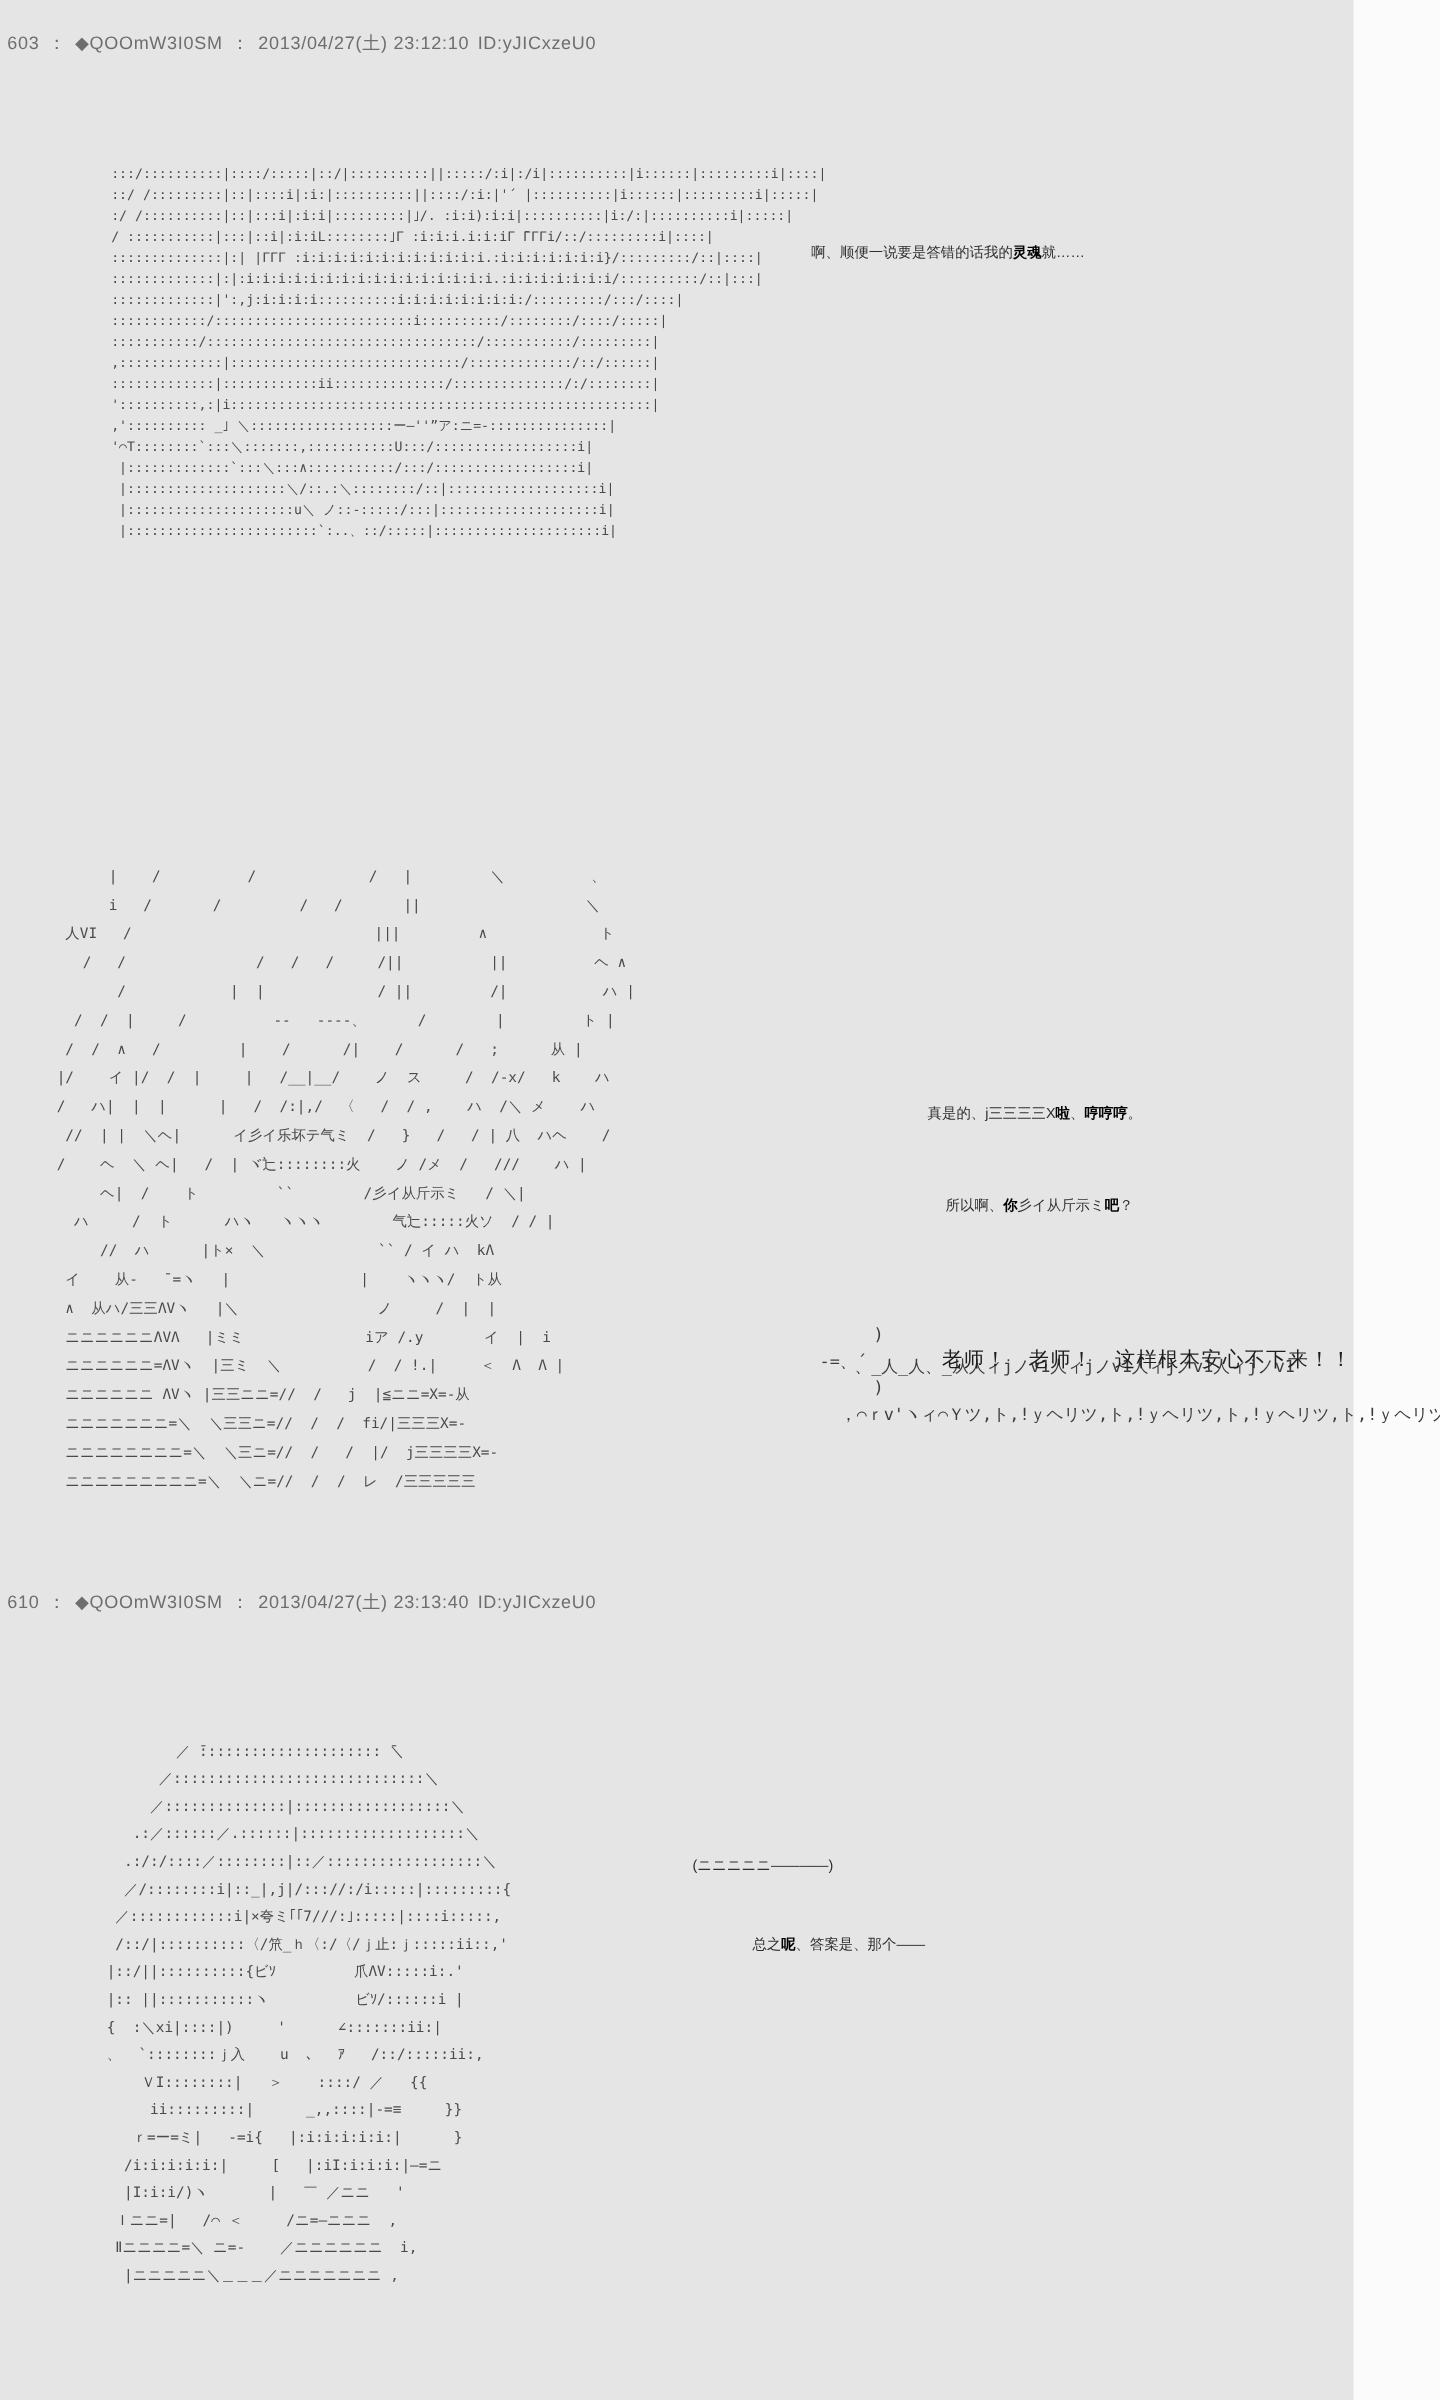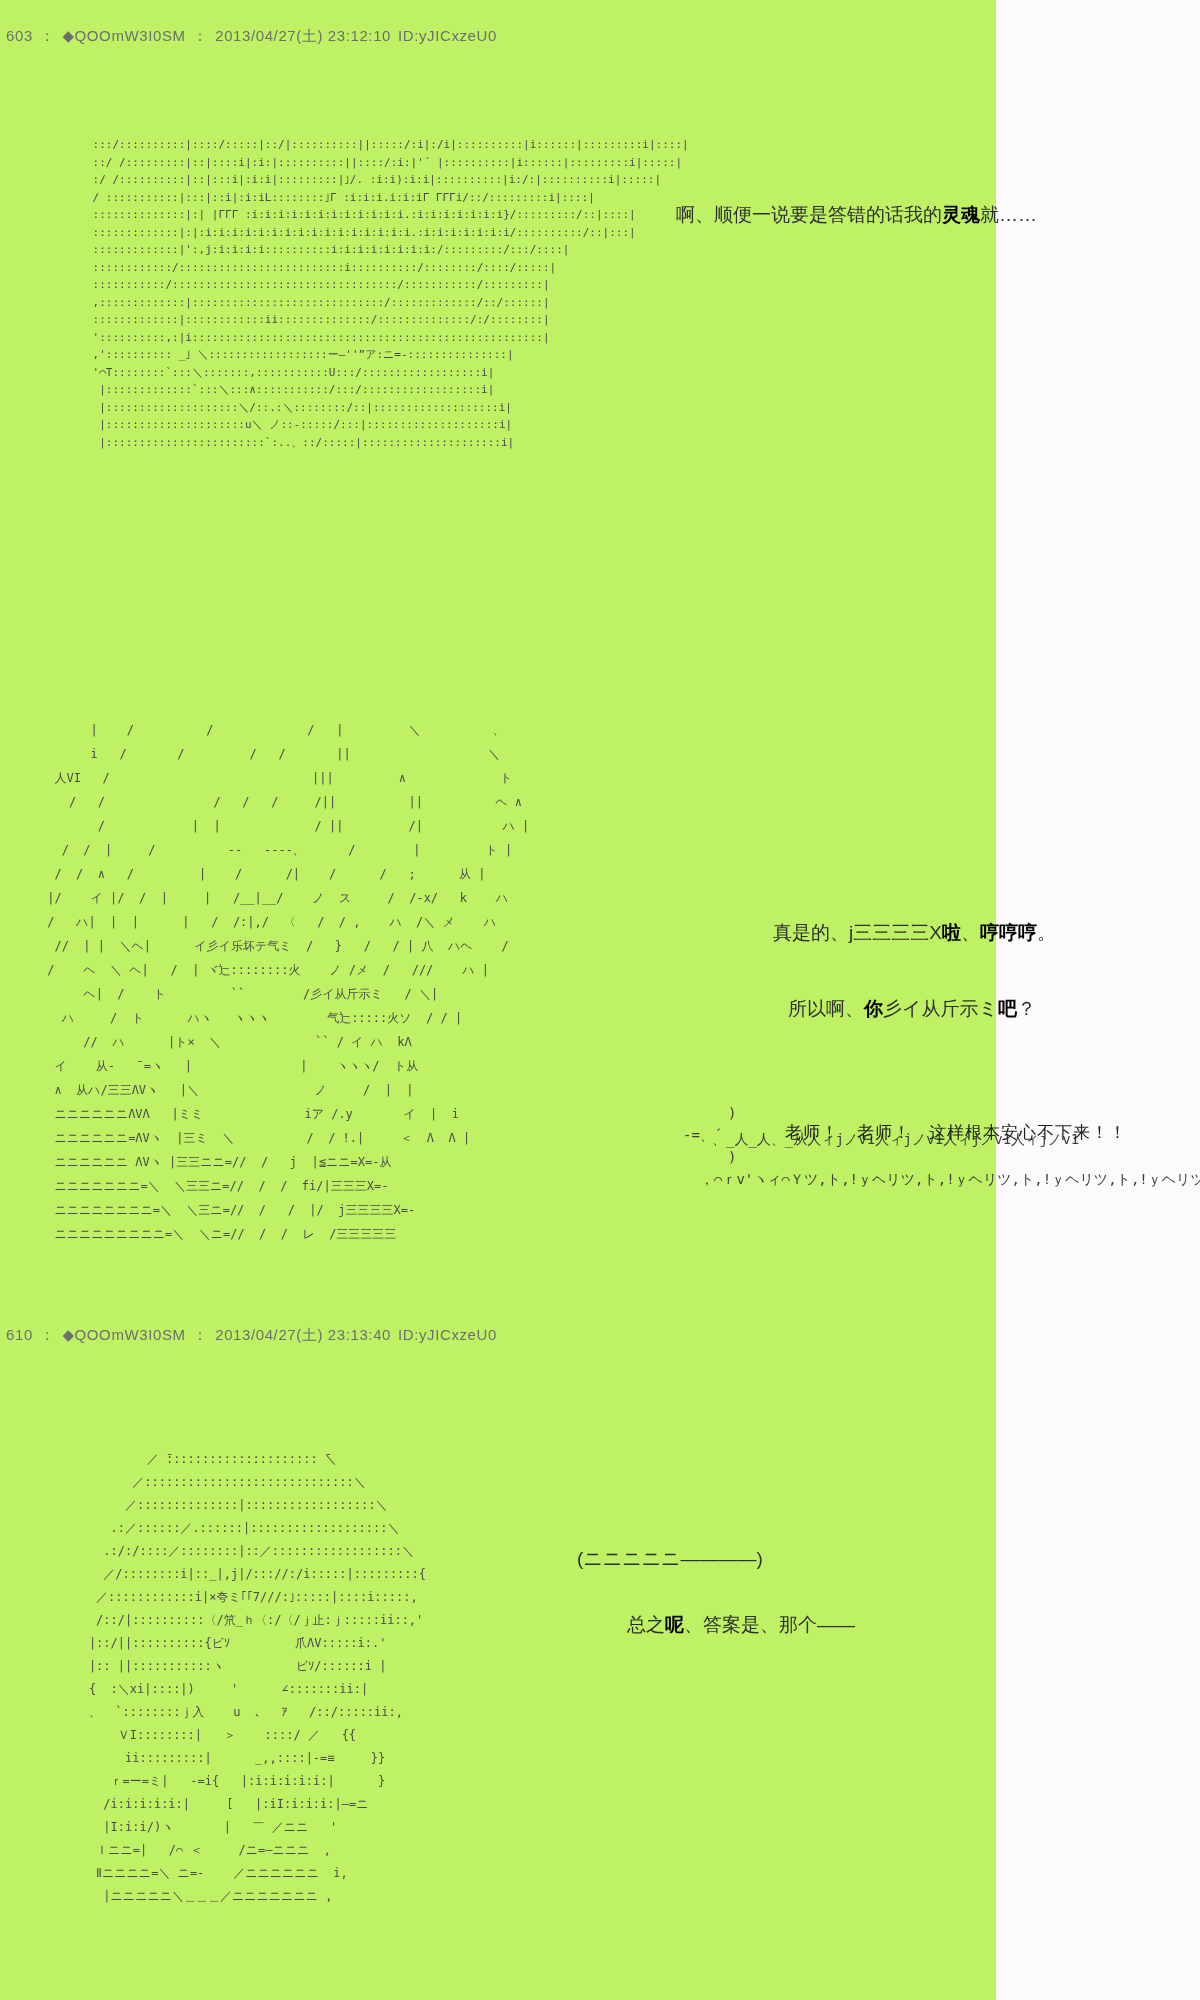--- a/index.html
+++ b/index.html
@@ -2,21 +2,21 @@
 <html><head>
 <meta charset="utf-8">
 <style>
   * { margin:0; padding:0; box-sizing:border-box; }
   html, body { background:#fbfbfb; }
   body {
     width:1200px; height:2000px;
     font-family:"Liberation Sans", sans-serif;
     overflow:hidden;
   }
-  .canvas { position:relative; width:996px; height:2000px; background:#bef264; }
+  .canvas { position:relative; width:1128px; height:2000px; background:#e5e5e5; }
 
   .post-header {
     position:absolute;
     font-size:15px;
     color:#6e6e6e;
     letter-spacing:0.6px;
     white-space:nowrap;
   }
   .post-header span { margin-right:7px; }
 
@@ -25,21 +25,21 @@
     font-family:"DejaVu Sans Mono", monospace;
     color:#4a4a4a;
     white-space:pre;
   }
   .aa1 { left:86px;  top:136px;  font-size:11px; line-height:17.5px; }
   .aa2 { left:40px;  top:718px;  font-size:12px; line-height:24px; }
   .aa3 { left:60px;  top:1448px; font-size:12px; line-height:23px; }
 
   .dlg {
     position:absolute;
-    font-size:19px;
+    font-size:12px;
     color:#2e2e2e;
     white-space:nowrap;
   }
   .dlg b { color:#000; font-weight:bold; }
 
   .burst-piece {
     font-size:14px;
     line-height:15px;
     color:#3d3d3d;
   }

